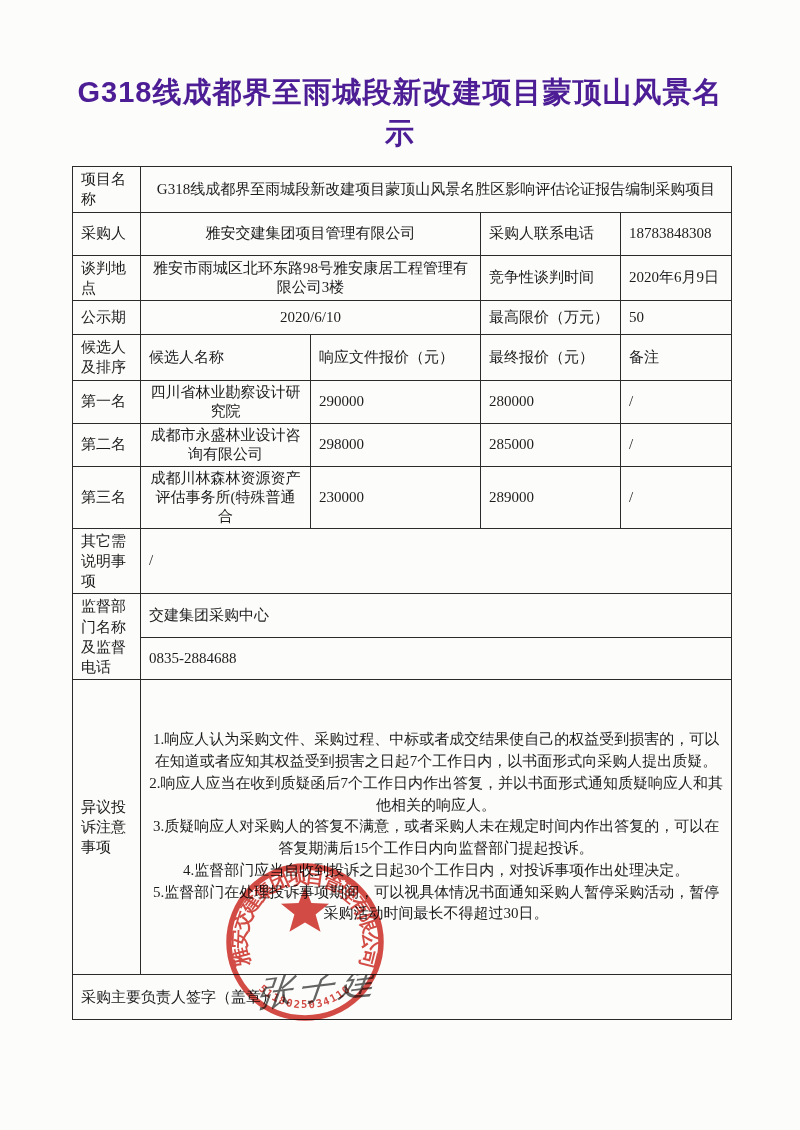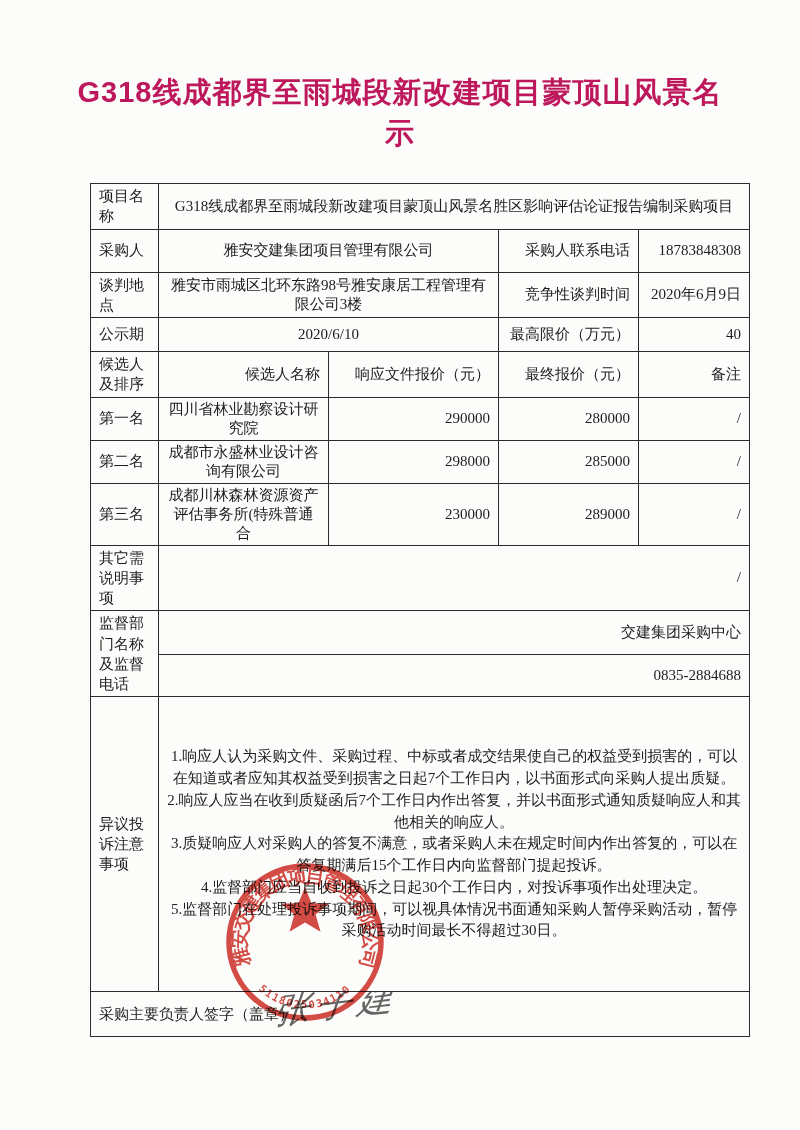--- a/index.html
+++ b/index.html
@@ -4,35 +4,35 @@
 <style>
   html,body{margin:0;padding:0;background:#e8e8e8;}
   .page{
     position:relative;width:800px;height:1130px;margin:0 auto;
     background:#fcfcfb;overflow:hidden;
     font-family:"Liberation Serif","DejaVu Serif",serif;color:#1c1c1c;
   }
   .doc-title{
     position:absolute;left:70px;top:72px;width:660px;text-align:center;
     font-family:"Liberation Sans","DejaVu Sans",sans-serif;
-    font-weight:700;font-size:29px;line-height:41px;letter-spacing:1px;color:#be185d;
+    font-weight:700;font-size:29px;line-height:41px;letter-spacing:1px;color:#4c1d95;
   }
   table.doc-table{
-    position:absolute;left:72px;top:183px;width:659px;
+    position:absolute;left:72px;top:166px;width:659px;
     border-collapse:collapse;table-layout:fixed;
-    font-size:15px;color:#1c1c1c;margin-left:18px;
+    font-size:15px;color:#1c1c1c;
   }
   table.doc-table td{
     border:1.6px solid #2b2b2b;
     padding:2px 8px;vertical-align:middle;
     overflow:hidden;
   }
   td.lbl{padding:2px 2px 2px 4px;text-align:left;line-height:1.35;}
   td.left{text-align:center;}
-  td.center{text-align:right;}
+  td.center{text-align:left;}
   td.notice{padding:8px 10px;line-height:1.45;vertical-align:middle;}
   .notice-item{text-align:center;}
   .sig-cell{position:relative;padding-left:6px;}
   .sig-label{display:inline-block;}
   .sig-name{
     position:absolute;left:183px;top:-12px;
     font-size:36px;font-style:italic;color:#4a4a48;
     transform:rotate(-7deg) skewX(-14deg);
     letter-spacing:6px;opacity:.85;
     font-family:"Liberation Serif",serif;
@@ -82,21 +82,21 @@
       <tr style="height:43px">
         <td class="lbl">谈判地点</td>
         <td class="left" colspan="2">雅安市雨城区北环东路98号雅安康居工程管理有限公司3楼</td>
         <td class="center">竞争性谈判时间</td>
         <td class="center">2020年6月9日</td>
       </tr>
       <tr style="height:34px">
         <td class="lbl">公示期</td>
         <td class="left" colspan="2">2020/6/10</td>
         <td class="center">最高限价（万元）</td>
-        <td class="center">40</td>
+        <td class="center">50</td>
       </tr>
       <tr style="height:38px">
         <td class="lbl">候选人及排序</td>
         <td class="center">候选人名称</td>
         <td class="center">响应文件报价（元）</td>
         <td class="center">最终报价（元）</td>
         <td class="center">备注</td>
       </tr>
       <tr style="height:38px">
         <td class="lbl">第一名</td>

